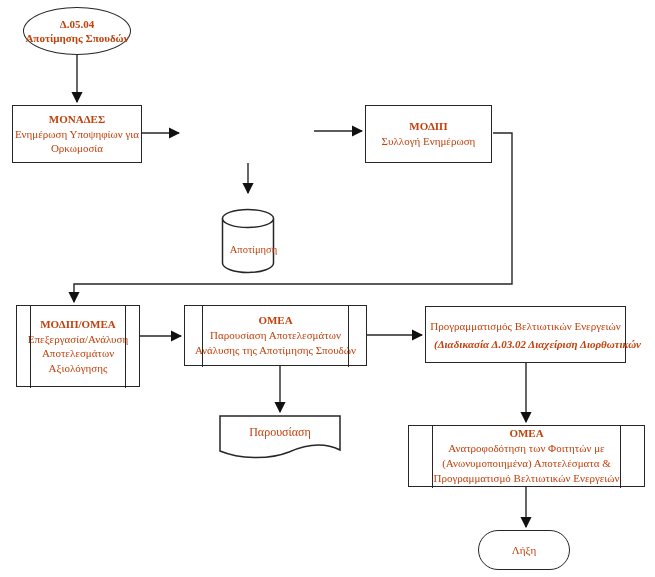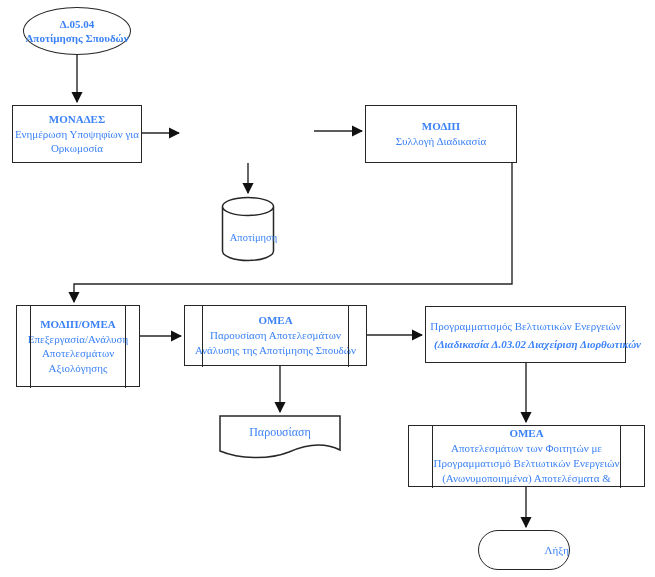--- a/index.html
+++ b/index.html
@@ -1,18 +1,18 @@
 <!DOCTYPE html>
 <html><head>
 <meta charset="utf-8">
 <style>
   html,body { margin:0; padding:0; background:#ffffff; }
   .canvas {
     position:relative; width:655px; height:577px; background:#ffffff;
-    font-family:"Liberation Serif","DejaVu Serif",serif; color:#3b82f6;
+    font-family:"Liberation Serif","DejaVu Serif",serif; color:#c2410c;
     overflow:hidden;
   }
   .connectors { position:absolute; left:0; top:0; width:655px; height:577px; }
   .node {
     position:absolute; box-sizing:border-box;
     border:1.5px solid #262626; background:#ffffff;
     display:flex; flex-direction:column; align-items:center; justify-content:center;
     text-align:center; font-size:11px; line-height:15px;
   }
   .node .ln { white-space:nowrap; }
@@ -60,26 +60,26 @@
     <div class="title">Αποτίμησης Σπουδών</div>
   </div>
 
   <div class="node" style="left:12px; top:105px; width:130px; height:58px; line-height:14.5px;">
     <div class="title">ΜΟΝΑΔΕΣ</div>
     <div class="ln">Ενημέρωση Υποψηφίων για</div>
     <div class="ln">Ορκωμοσία</div>
   </div>
 
 
-  <div class="node" style="left:365px; top:105px; width:152px; height:58px;align-items:center;">
+  <div class="node" style="left:365px; top:105px; width:127px; height:58px;align-items:center;">
     <div class="title">ΜΟΔΙΠ</div>
-    <div class="ln">Συλλογή Διαδικασία</div>
+    <div class="ln">Συλλογή Ενημέρωση</div>
   </div>
 
-  <div class="shape-holder" style="left:221px; top:196px; width:65px; height:66px;font-family:Liberation Serif, serif;">
+  <div class="shape-holder" style="left:221px; top:208px; width:65px; height:66px;font-family:Liberation Serif, serif;">
     <svg width="54" height="66" viewBox="0 0 54 66">
       <path d="M1.5,10.5 L1.5,55 A25.5,9.5 0 0 0 52.5,55 L52.5,10.5" fill="#ffffff" stroke="#262626" stroke-width="1.5"></path>
       <ellipse cx="27" cy="10.5" rx="25.5" ry="9" fill="#ffffff" stroke="#262626" stroke-width="1.5"></ellipse>
     </svg>
     <div class="shape-label" style="top:36px;">Αποτίμηση</div>
   </div>
 
   <div class="node predef" style="left:16px; top:305px; width:124px; height:82px; line-height:14.5px;">
     <span class="bar" style="left:13px;"></span>
     <span class="bar" style="right:13px;"></span>
@@ -106,22 +106,22 @@
     <svg width="122" height="46" viewBox="0 0 122 46">
       <path d="M1,1 L121,1 L121,35 C105,27 88,29 70,37 C50,45 20,44 1,36 Z" fill="#ffffff" stroke="#262626" stroke-width="1.5"></path>
     </svg>
     <div class="shape-label" style="top:11px; font-size:12px;">Παρουσίαση</div>
   </div>
 
   <div class="node predef" style="left:408px; top:425px; width:237px; height:62px;">
     <span class="bar" style="left:23px;"></span>
     <span class="bar" style="right:23px;"></span>
     <div class="title">ΟΜΕΑ</div>
-    <div class="ln">Αποτελεσμάτων των Φοιτητών με</div>
+    <div class="ln">Ανατροφοδότηση των Φοιτητών με</div>
+    <div class="ln">(Ανωνυμοποιημένα) Αποτελέσματα &amp;</div>
     <div class="ln">Προγραμματισμό Βελτιωτικών Ενεργειών</div>
-    <div class="ln">(Ανωνυμοποιημένα) Αποτελέσματα &amp;</div>
   </div>
 
-  <div class="node stadium" style="left:478px; top:530px; width:92px; height:40px;align-items:flex-end;">
+  <div class="node stadium" style="left:478px; top:530px; width:92px; height:40px;">
     <div class="ln">Λήξη</div>
   </div>
 
 </div>
 
 </body></html>

